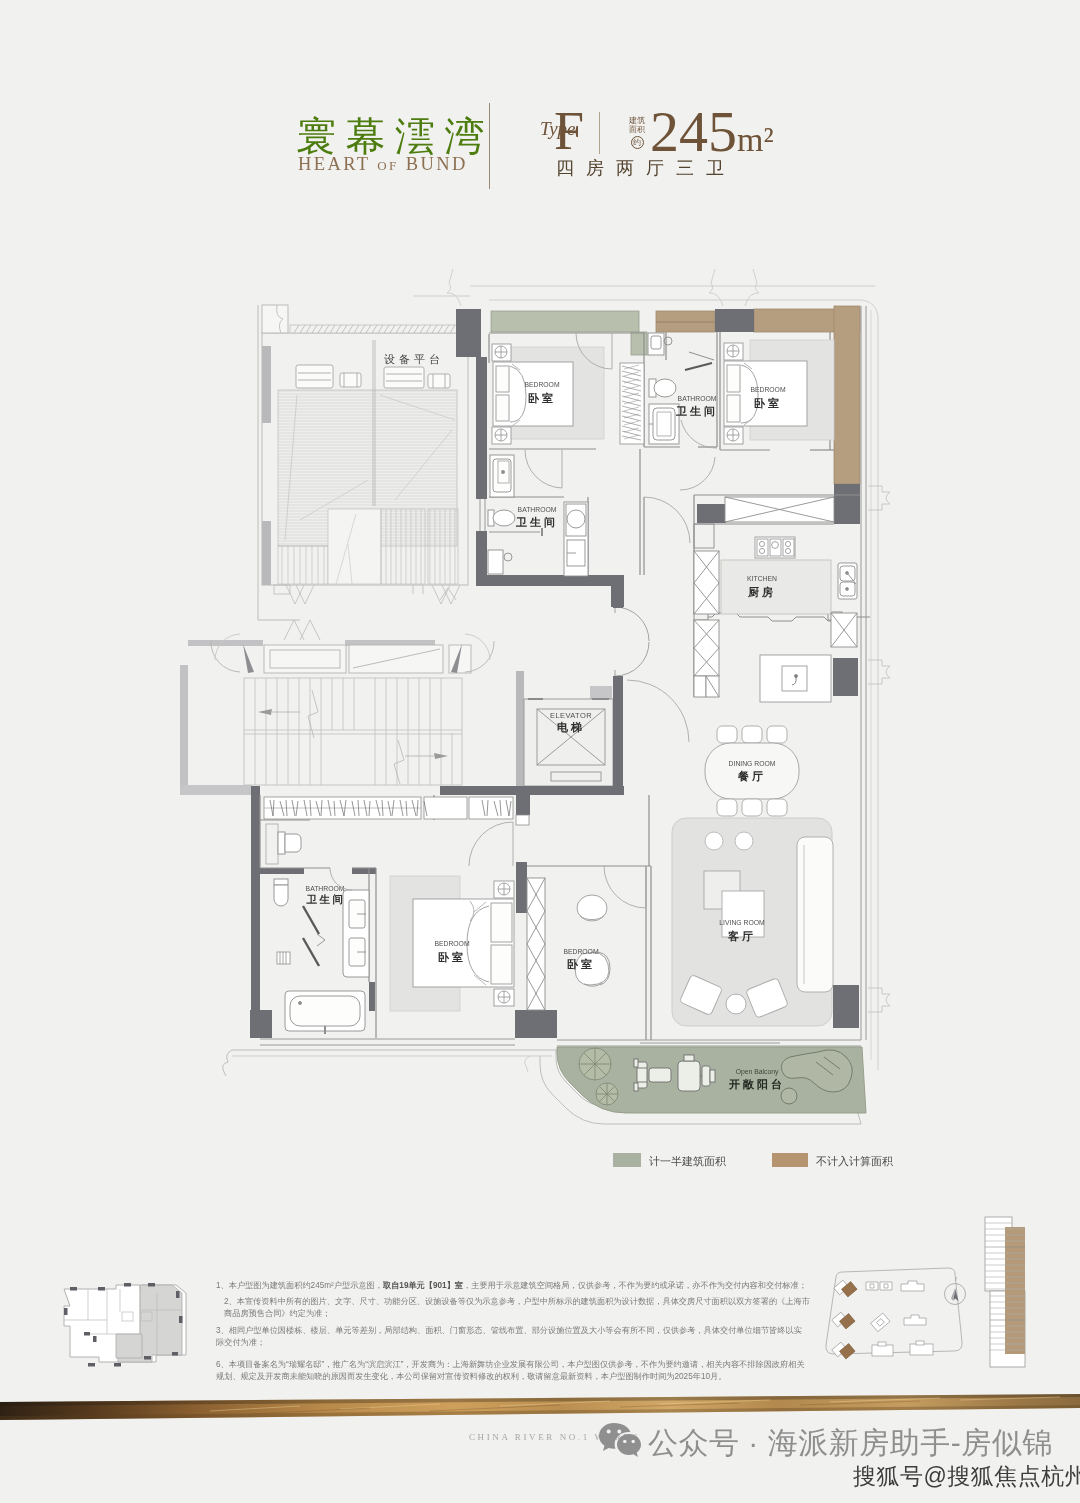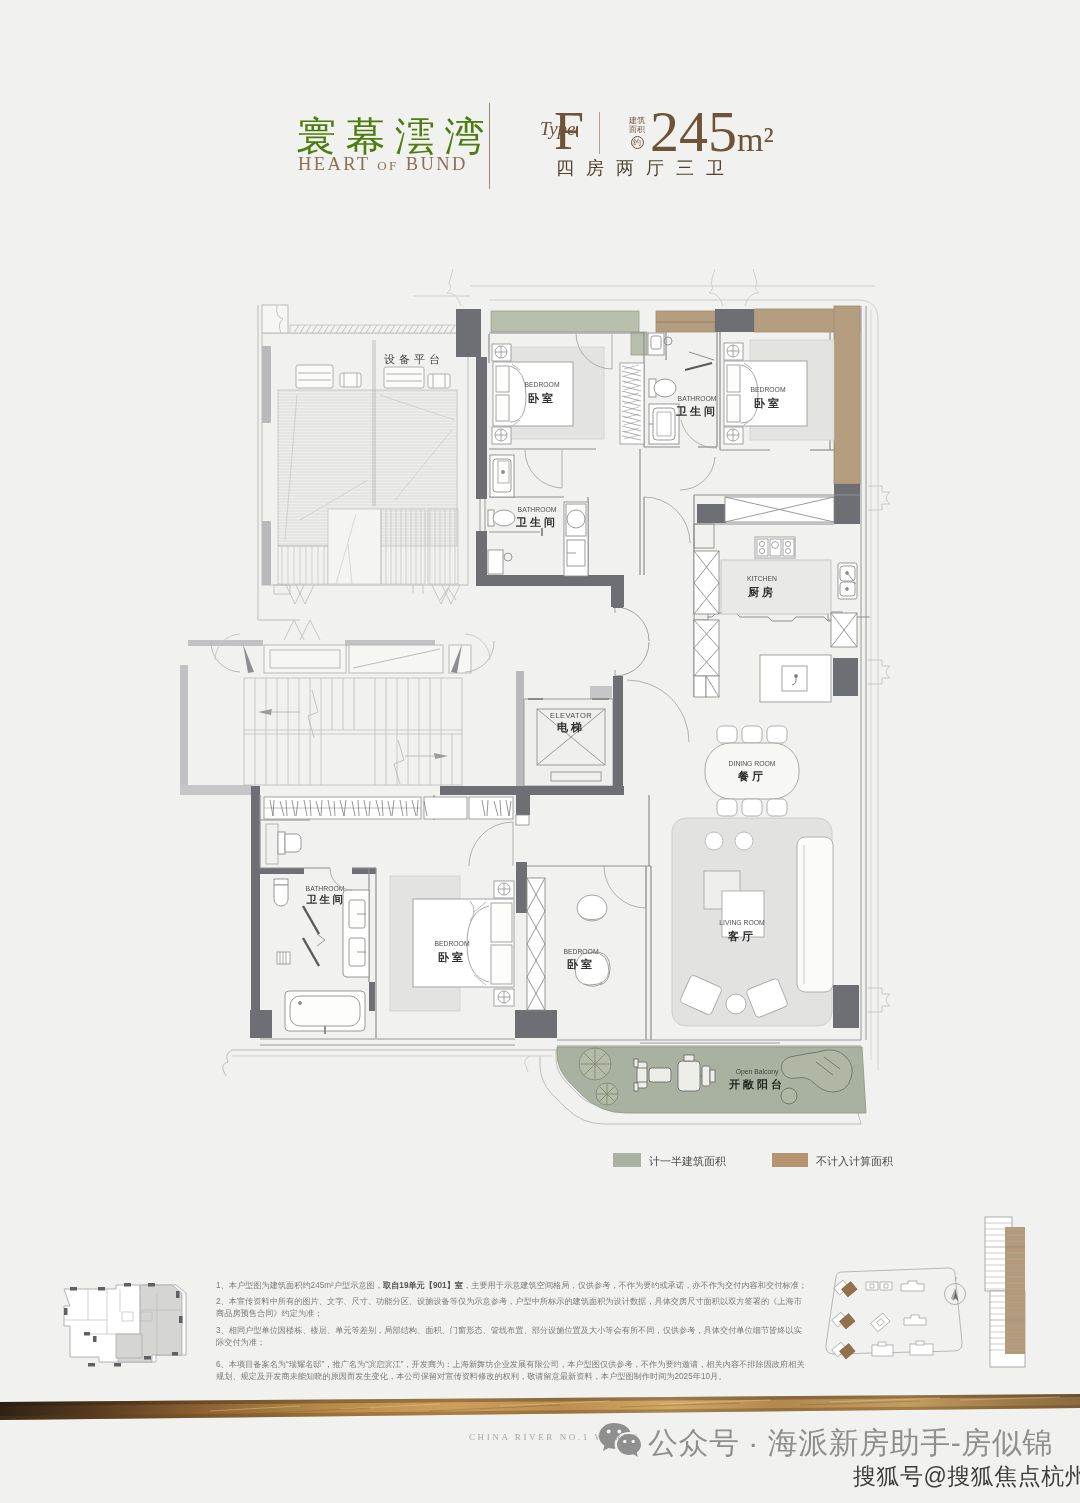--- a/index.html
+++ b/index.html
@@ -950,21 +950,21 @@
       <line x1="990" y1="1332" x2="1025" y2="1332"></line>
       <line x1="990" y1="1338" x2="1025" y2="1338"></line>
       <line x1="990" y1="1344" x2="1025" y2="1344"></line>
       <line x1="990" y1="1350" x2="1025" y2="1350"></line>
 </g>
 
 </svg>
 
 <div class="abs" style="left:216px;top:1280px;width:594px;font-size:8.2px;line-height:12.2px;color:#7b7b7b;">
 <div style="margin-bottom:4px;">1、本户型图为建筑面积约245m²户型示意图，<b style="color:#555555;">取自19单元【901】室</b>，主要用于示意建筑空间格局，仅供参考，不作为要约或承诺，亦不作为交付内容和交付标准；</div>
-<div style="margin-bottom:4px;">2、本宣传资料中所有的图片、文字、尺寸、功能分区、设施设备等仅为示意参考，户型中所标示的建筑面积为设计数据，具体交房尺寸面积以双方签署的《上海市商品房预售合同》约定为准；</div>
+<div style="margin-bottom:4px;margin-left:8px;">2、本宣传资料中所有的图片、文字、尺寸、功能分区、设施设备等仅为示意参考，户型中所标示的建筑面积为设计数据，具体交房尺寸面积以双方签署的《上海市商品房预售合同》约定为准；</div>
 <div style="margin-bottom:10px;">3、相同户型单位因楼栋、楼层、单元等差别，局部结构、面积、门窗形态、管线布置、部分设施位置及大小等会有所不同，仅供参考，具体交付单位细节皆终以实际交付为准；</div>
 <div>6、本项目备案名为“瑞耀名邸”，推广名为“滨启滨江”，开发商为：上海新舞坊企业发展有限公司，本户型图仅供参考，不作为要约邀请，相关内容不排除因政府相关规划、规定及开发商未能知晓的原因而发生变化，本公司保留对宣传资料修改的权利，敬请留意最新资料，本户型图制作时间为2025年10月。</div>
 </div>
 
 <svg class="abs" style="left:0;top:1385px;" width="1080" height="45" viewBox="0 0 1080 45">
 <defs>
 <linearGradient id="gold" x1="0" y1="0" x2="1" y2="0">
 <stop offset="0" stop-color="#2e2114"></stop>
         <stop offset="0.08" stop-color="#54381d"></stop>
         <stop offset="0.18" stop-color="#8a5f30"></stop>

